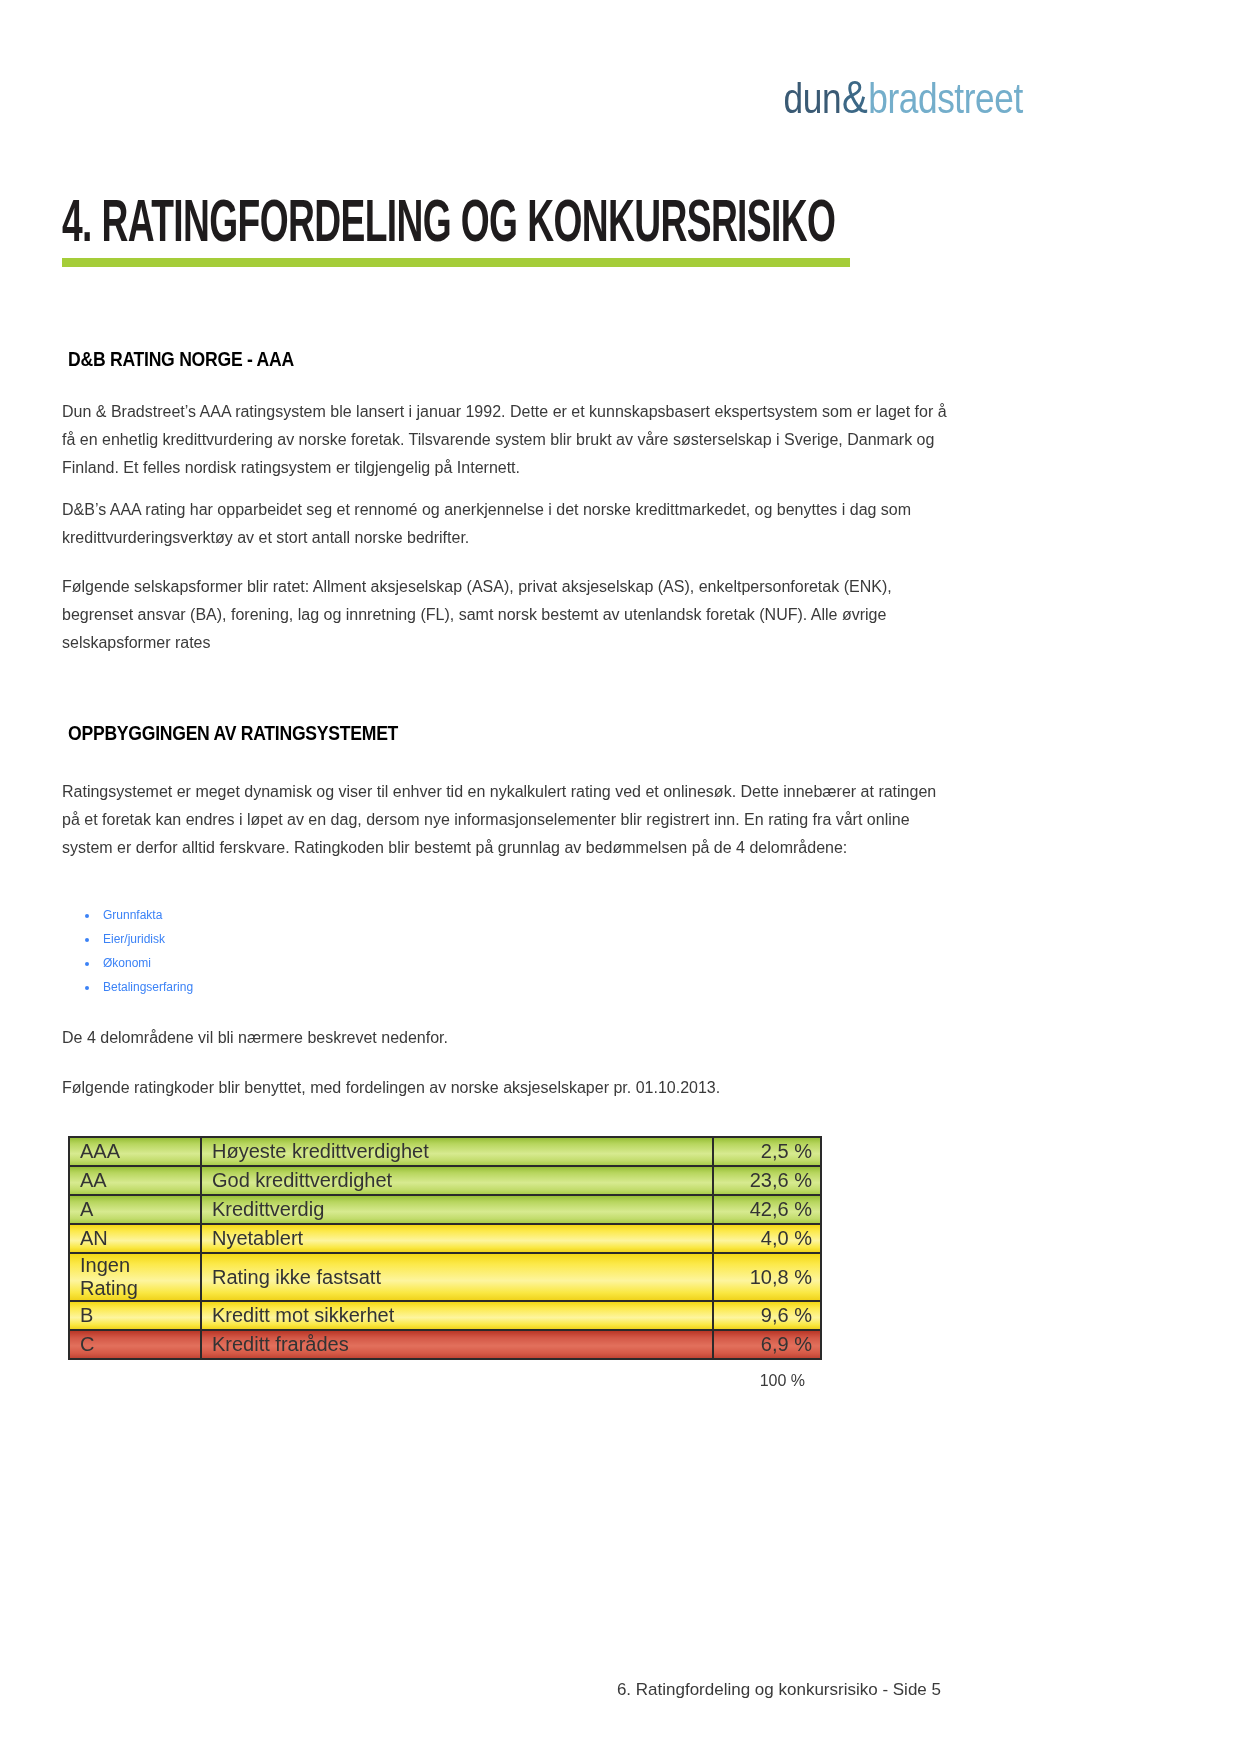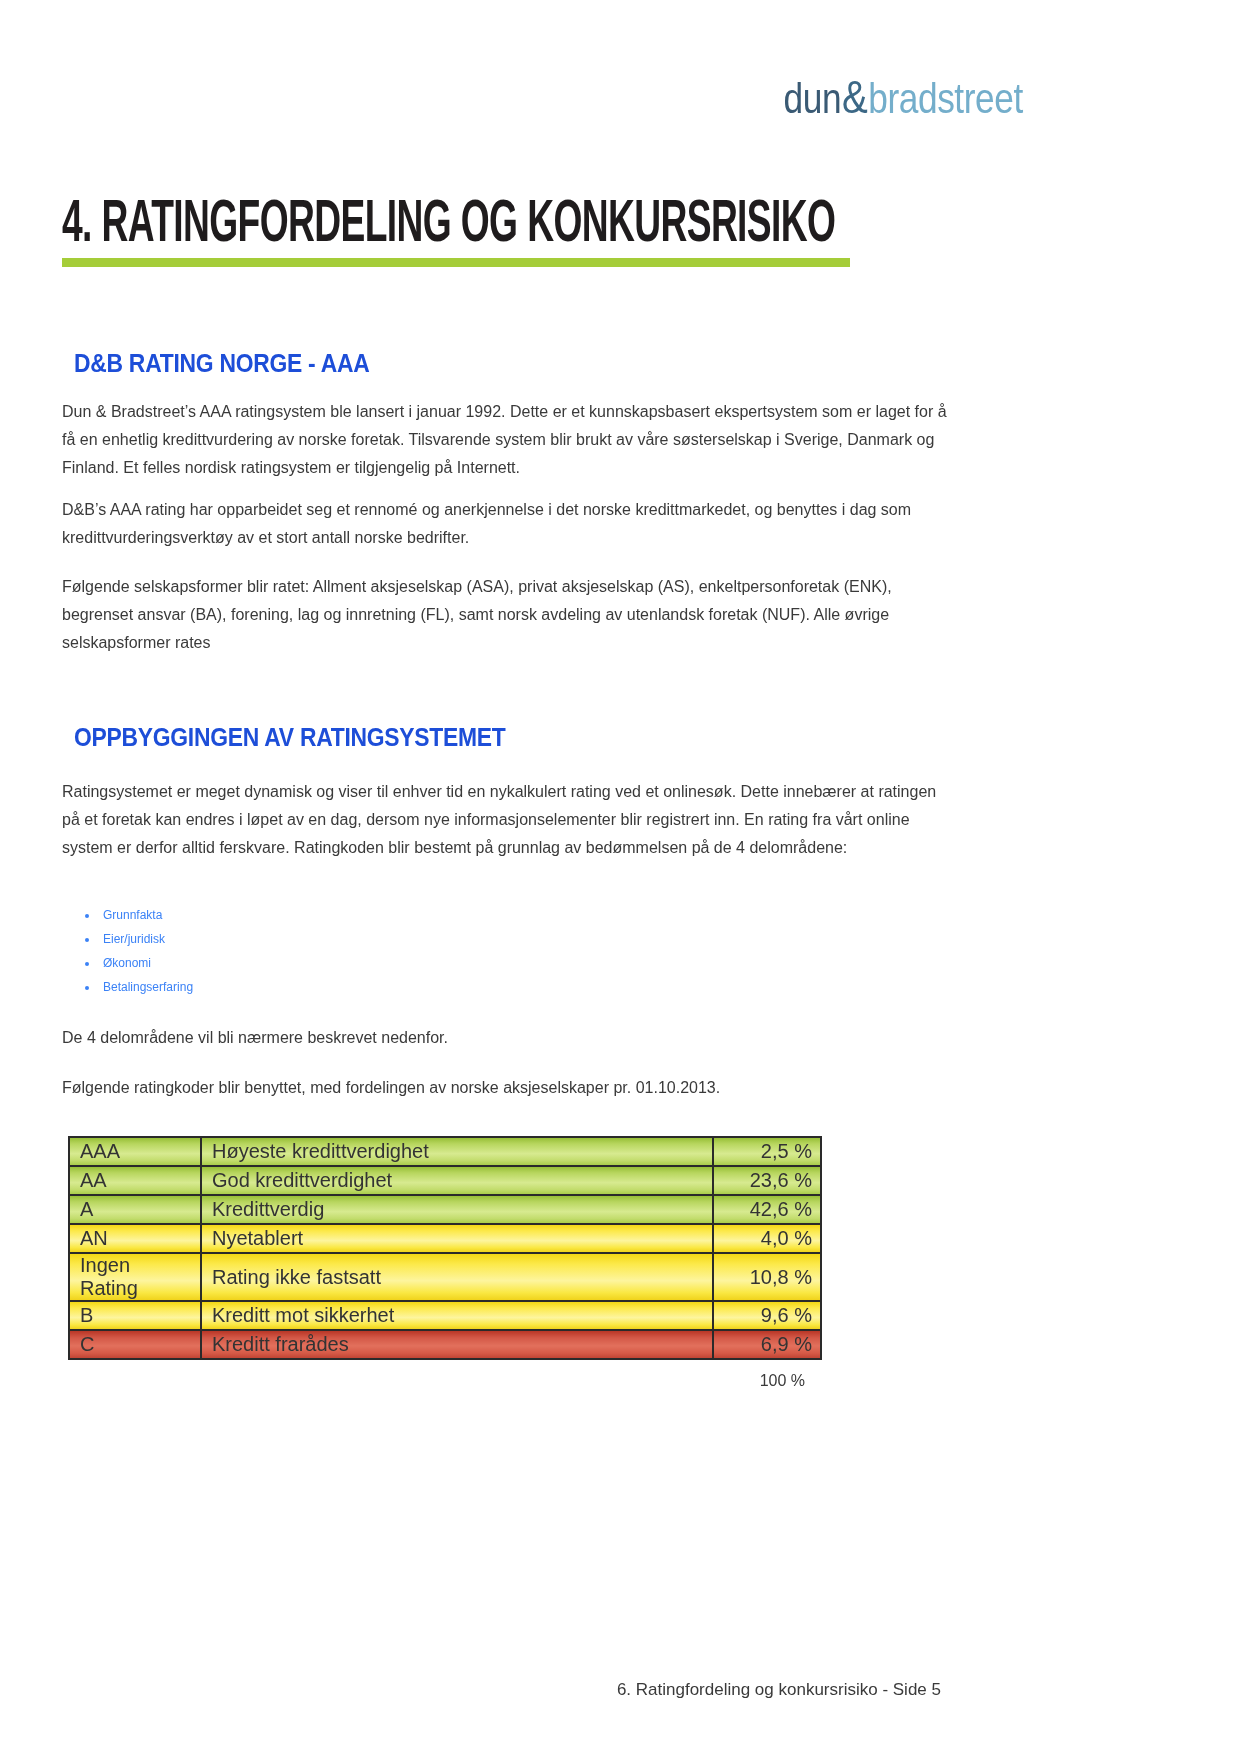--- a/index.html
+++ b/index.html
@@ -27,22 +27,22 @@
     font-size:60px;font-weight:700;color:#1f1c1d;
     white-space:nowrap;letter-spacing:-1px;
   }
   .doc-title .squeeze{display:inline-block;transform:scaleX(0.62);transform-origin:left center;}
   .accent-rule{
     position:absolute;top:258px;left:62px;
     width:788px;height:9px;background:#a5cd39;
   }
   
   .sec-head{
-    position:absolute;left:74px;margin:0;
-    font-size:26px;font-weight:700;color:#1d4ed8;
+    position:absolute;left:68px;margin:0;
+    font-size:20px;font-weight:700;color:#000000;
     white-space:nowrap;letter-spacing:-0.3px;
   }
   .sec-head .squeeze{display:inline-block;transform:scaleX(0.88);transform-origin:left center;}
   #head-1{top:348px;}
   #head-2{top:722px;}
   
   .body-par{
     position:absolute;left:62px;width:885px;margin:0;
     font-size:16px;line-height:28px;color:#3a3a3a;
   }
@@ -97,21 +97,21 @@
   <h1 class="doc-title">
     <span class="squeeze">4. RATINGFORDELING OG KONKURSRISIKO</span>
   </h1>
   <div class="accent-rule"></div>
 
   <h2 class="sec-head" id="head-1">
     <span class="squeeze">D&amp;B RATING NORGE - AAA</span>
   </h2>
   <p class="body-par" id="par-1">Dun &amp; Bradstreet’s AAA ratingsystem ble lansert i januar 1992. Dette er et kunnskapsbasert ekspertsystem som er laget for å få en enhetlig kredittvurdering av norske foretak. Tilsvarende system blir brukt av våre søsterselskap i Sverige, Danmark og Finland. Et felles nordisk ratingsystem er tilgjengelig på Internett.</p>
   <p class="body-par" id="par-2">D&amp;B’s AAA rating har opparbeidet seg et rennomé og anerkjennelse i det norske kredittmarkedet, og benyttes i dag som kredittvurderingsverktøy av et stort antall norske bedrifter.</p>
-  <p class="body-par" id="par-3">Følgende selskapsformer blir ratet: Allment aksjeselskap (ASA), privat aksjeselskap (AS), enkeltpersonforetak (ENK), begrenset ansvar (BA), forening, lag og innretning (FL), samt norsk avdeling av utenlandsk foretak (NUF). Alle øvrige selskapsformer rates</p>
+  <p class="body-par" id="par-3">Følgende selskapsformer blir ratet: Allment aksjeselskap (ASA), privat aksjeselskap (AS), enkeltpersonforetak (ENK), begrenset ansvar (BA), forening, lag og innretning (FL), samt norsk bestemt av utenlandsk foretak (NUF). Alle øvrige selskapsformer rates</p>
 
   <h2 class="sec-head" id="head-2">
     <span class="squeeze">OPPBYGGINGEN AV RATINGSYSTEMET</span>
   </h2>
   <p class="body-par" id="par-4">Ratingsystemet er meget dynamisk og viser til enhver tid en nykalkulert rating ved et onlinesøk. Dette innebærer at ratingen på et foretak kan endres i løpet av en dag, dersom nye informasjonselementer blir registrert inn. En rating fra vårt online system er derfor alltid ferskvare. Ratingkoden blir bestemt på grunnlag av bedømmelsen på de 4 delområdene:</p>
 
   <ul class="bullet-list">
     <li>Grunnfakta</li>
     <li>Eier/juridisk</li>
     <li>Økonomi</li>

